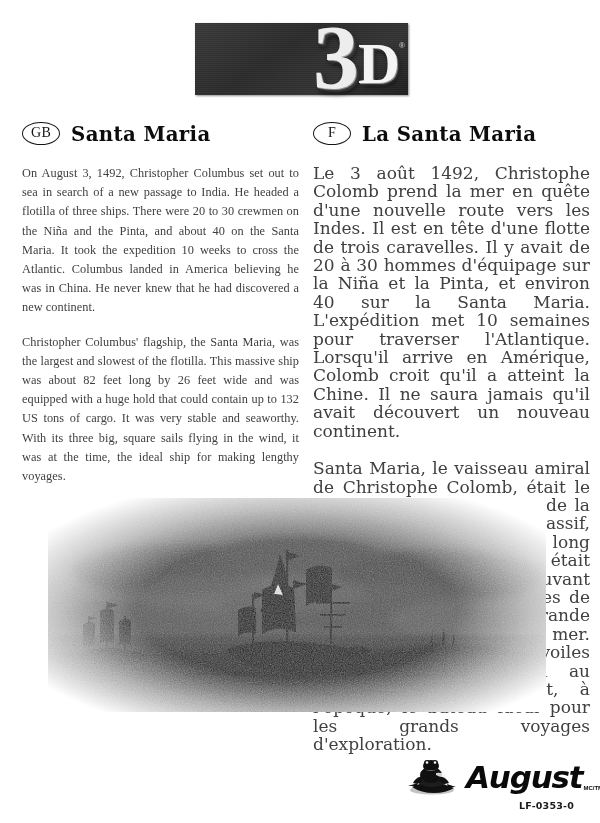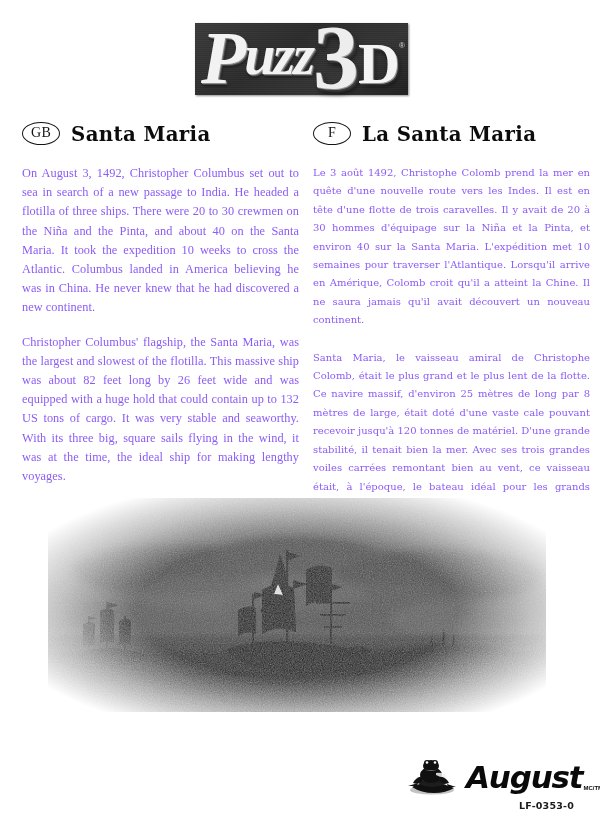--- a/index.html
+++ b/index.html
@@ -141,31 +141,31 @@
     letter-spacing: .4px;
     color: #0c0c0c;
     transform: scaleX(0.94);
     transform-origin: left center;
     white-space: nowrap;
   }
 
   .body-text p {
     margin: 0 0 15px 0;
     text-align: justify;
-    color: #8b5cf6;
+    color: #404040;
   }
   #col-en .body-text p {
     font-family: "Liberation Serif", serif;
     font-size: 12.3px;
     line-height: 19.2px;
     letter-spacing: .05px;
   }
   #col-fr .body-text p {
     font-family: "DejaVu Serif", "Liberation Serif", serif;
-    font-size: 10px;
+    font-size: 17px;
     line-height: 18.4px;
   }
   #col-fr .body-text p.gap-top { margin-top: 19px; }
 
   
   #illustration {
     position: absolute;
     left: 48px;
     top: 498px;
     width: 498px;
@@ -217,21 +217,20 @@
     letter-spacing: .2px;
     font-weight: bold;
   }
 </style>
 </head>
 <body>
 
 <div id="logo-block">
   <div class="logo-plate"></div>
   <div class="logo-wordmark">
-    <span class="logo-puzz"><span class="cap">P</span><span>uzz</span></span>
     <span class="logo-3">3</span>
     <span class="logo-d">D</span>
     <span class="logo-reg">®</span>
   </div>
 </div>
 
 <div class="column" id="col-en">
   <div class="lang-head">
     <div class="lang-badge">GB</div>
     <div class="lang-title">Santa Maria</div>

